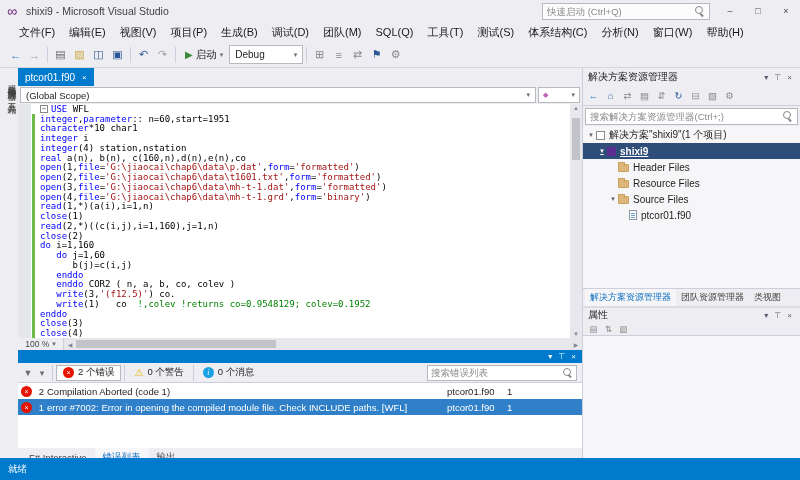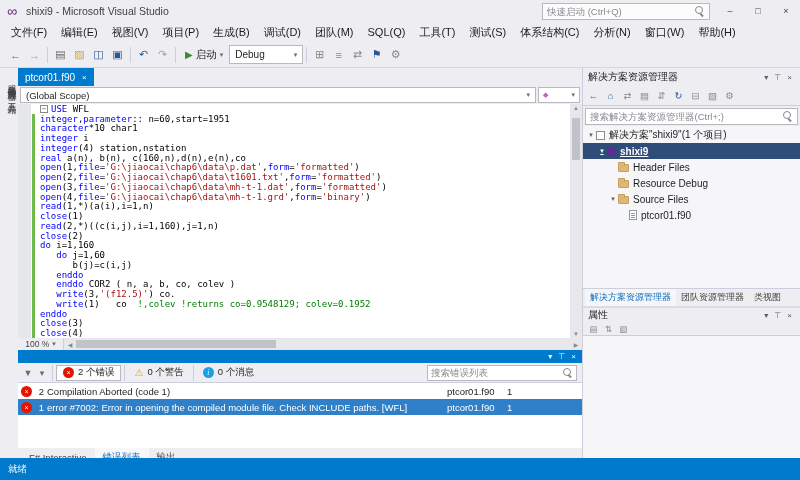--- a/index.html
+++ b/index.html
@@ -14,21 +14,21 @@
 .quick-launch{margin-left:auto;width:168px;height:17px;background:#fcfcfc;border:1px solid #b8b8bf;display:flex;align-items:center;padding:0 4px;margin-right:6px;}
 .quick-launch input,.se-search input,.el-search input{border:0;outline:0;flex:1;font-family:inherit;font-size:9.5px;color:#444;background:transparent;min-width:0;}
 input::placeholder{color:#8a8a8e;}
 .win-buttons{display:flex;height:22px;}
 .win-btn{width:28px;height:22px;display:flex;align-items:center;justify-content:center;font-size:9px;color:#444;}
 .mag{position:relative;width:10px;height:10px;display:inline-block;flex:none;}
 .mag::before{content:"";position:absolute;left:0;top:0;width:6px;height:6px;border:1.5px solid #8a8a8e;border-radius:50%;}
 .mag::after{content:"";position:absolute;left:6px;top:6.5px;width:4px;height:1.5px;background:#8a8a8e;transform:rotate(45deg);transform-origin:0 0;}
 
 
-.menubar{position:absolute;top:22px;left:0;right:0;height:20px;display:flex;align-items:center;padding-left:4px;}
+.menubar{position:absolute;top:22px;left:0;right:0;height:20px;display:flex;align-items:center;padding-left:12px;}
 .menu-item{padding:0 7px;font-size:11px;color:#1b1b1c;white-space:nowrap;}
 
 
 .toolbar{position:absolute;top:42px;left:0;right:0;height:26px;display:flex;align-items:center;padding-left:6px;border-bottom:1px solid #d6d6de;}
 .tb-group{display:flex;align-items:center;}
 .tb-icon{width:19px;height:22px;display:flex;align-items:center;justify-content:center;font-size:11px;color:#6d6d70;}
 .tb-sep{width:1px;height:16px;background:#cccedb;margin:0 3px;flex:none;}
 .start-button{display:flex;align-items:center;gap:3px;padding:0 6px;height:20px;font-size:10.5px;color:#1e1e1e;border:0;background:transparent;font-family:inherit;}
 .start-play{color:#388a34;font-size:10px;}
 .dd{font-size:7px;color:#6d6d70;}
@@ -376,21 +376,21 @@
           <span class="tr-label" style="font-weight: bold;">shixi9</span>
         </div>
         <div class="tree-row" style="padding-left: 25px;">
           <span class="tr-arrow"></span>
           <span class="tr-ic ic-folder"></span>
           <span class="tr-label">Header Files</span>
         </div>
         <div class="tree-row" style="padding-left: 25px;">
           <span class="tr-arrow"></span>
           <span class="tr-ic ic-folder"></span>
-          <span class="tr-label">Resource Debug</span>
+          <span class="tr-label">Resource Files</span>
         </div>
         <div class="tree-row" style="padding-left: 25px;">
           <span class="tr-arrow">▾</span>
           <span class="tr-ic ic-folder"></span>
           <span class="tr-label">Source Files</span>
         </div>
         <div class="tree-row" style="padding-left: 36px;">
           <span class="tr-arrow"></span>
           <span class="tr-ic ic-file"></span>
           <span class="tr-label">ptcor01.f90</span>

